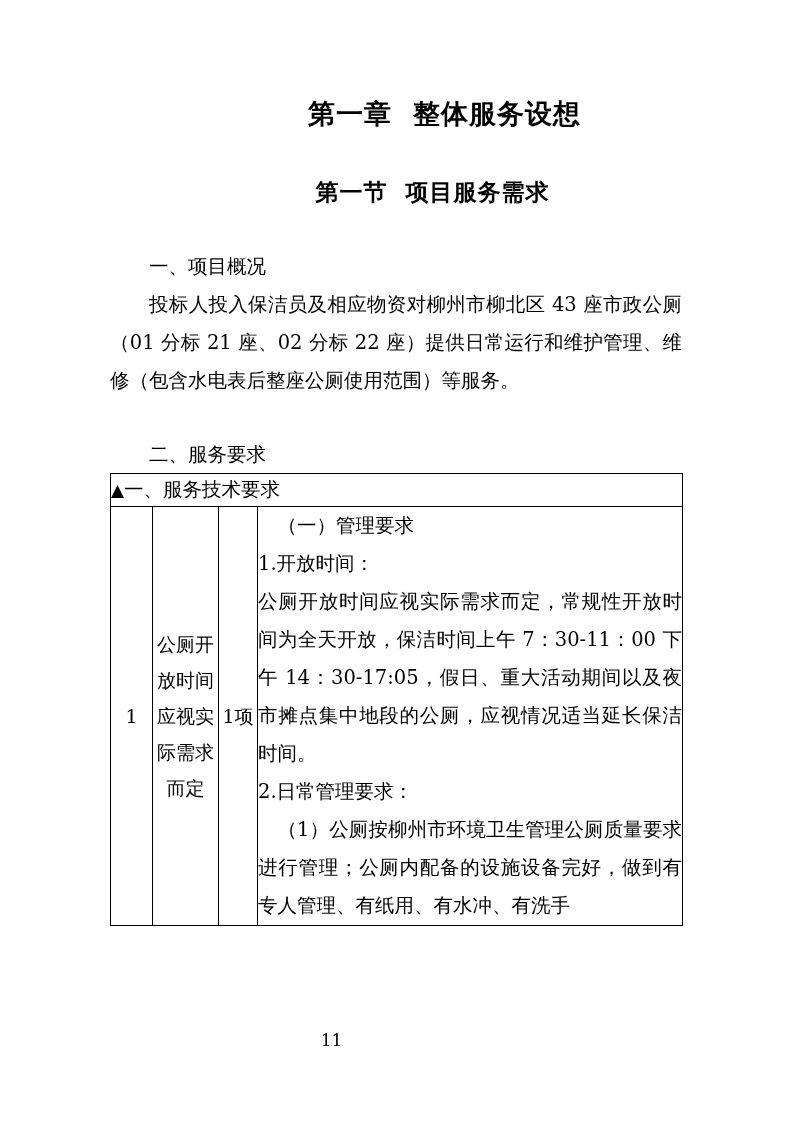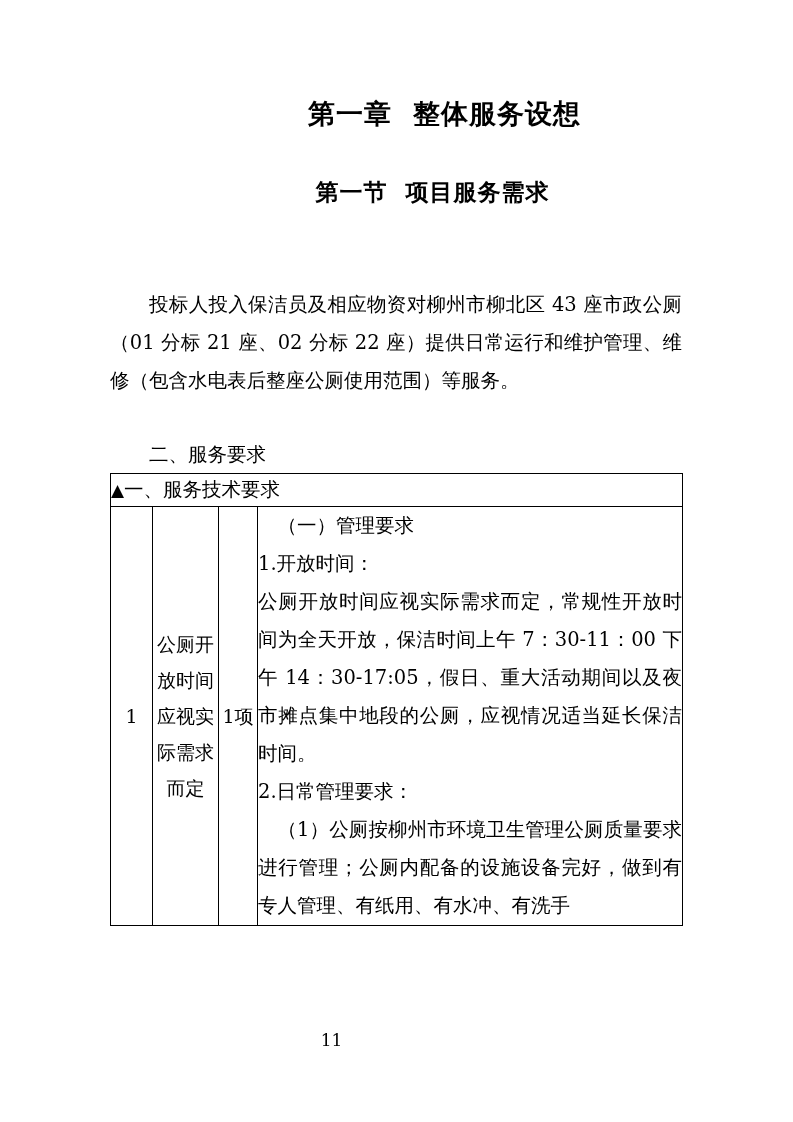--- a/index.html
+++ b/index.html
@@ -168,20 +168,21 @@
 </style>
 </head>
 <body>
 
 <div class="page">
 
   <div class="doc-title">第一章  整体服务设想</div>
 
   <div class="doc-subtitle">第一节  项目服务需求</div>
 
+  <div class="sec-heading" id="para-overview-heading">一、项目概况</div>
 
   <div class="body-block" id="para-overview-body">投标人投入保洁员及相应物资对柳州市柳北区 43 座市政公厕（01 分标 21 座、02 分标 22 座）提供日常运行和维护管理、维修（包含水电表后整座公厕使用范围）等服务。</div>
 
   <div class="sec-heading" id="para-service-heading">二、服务要求</div>
 
   <table class="req-table">
     <colgroup>
       <col class="col-seq">
       <col class="col-name">
       <col class="col-qty">

